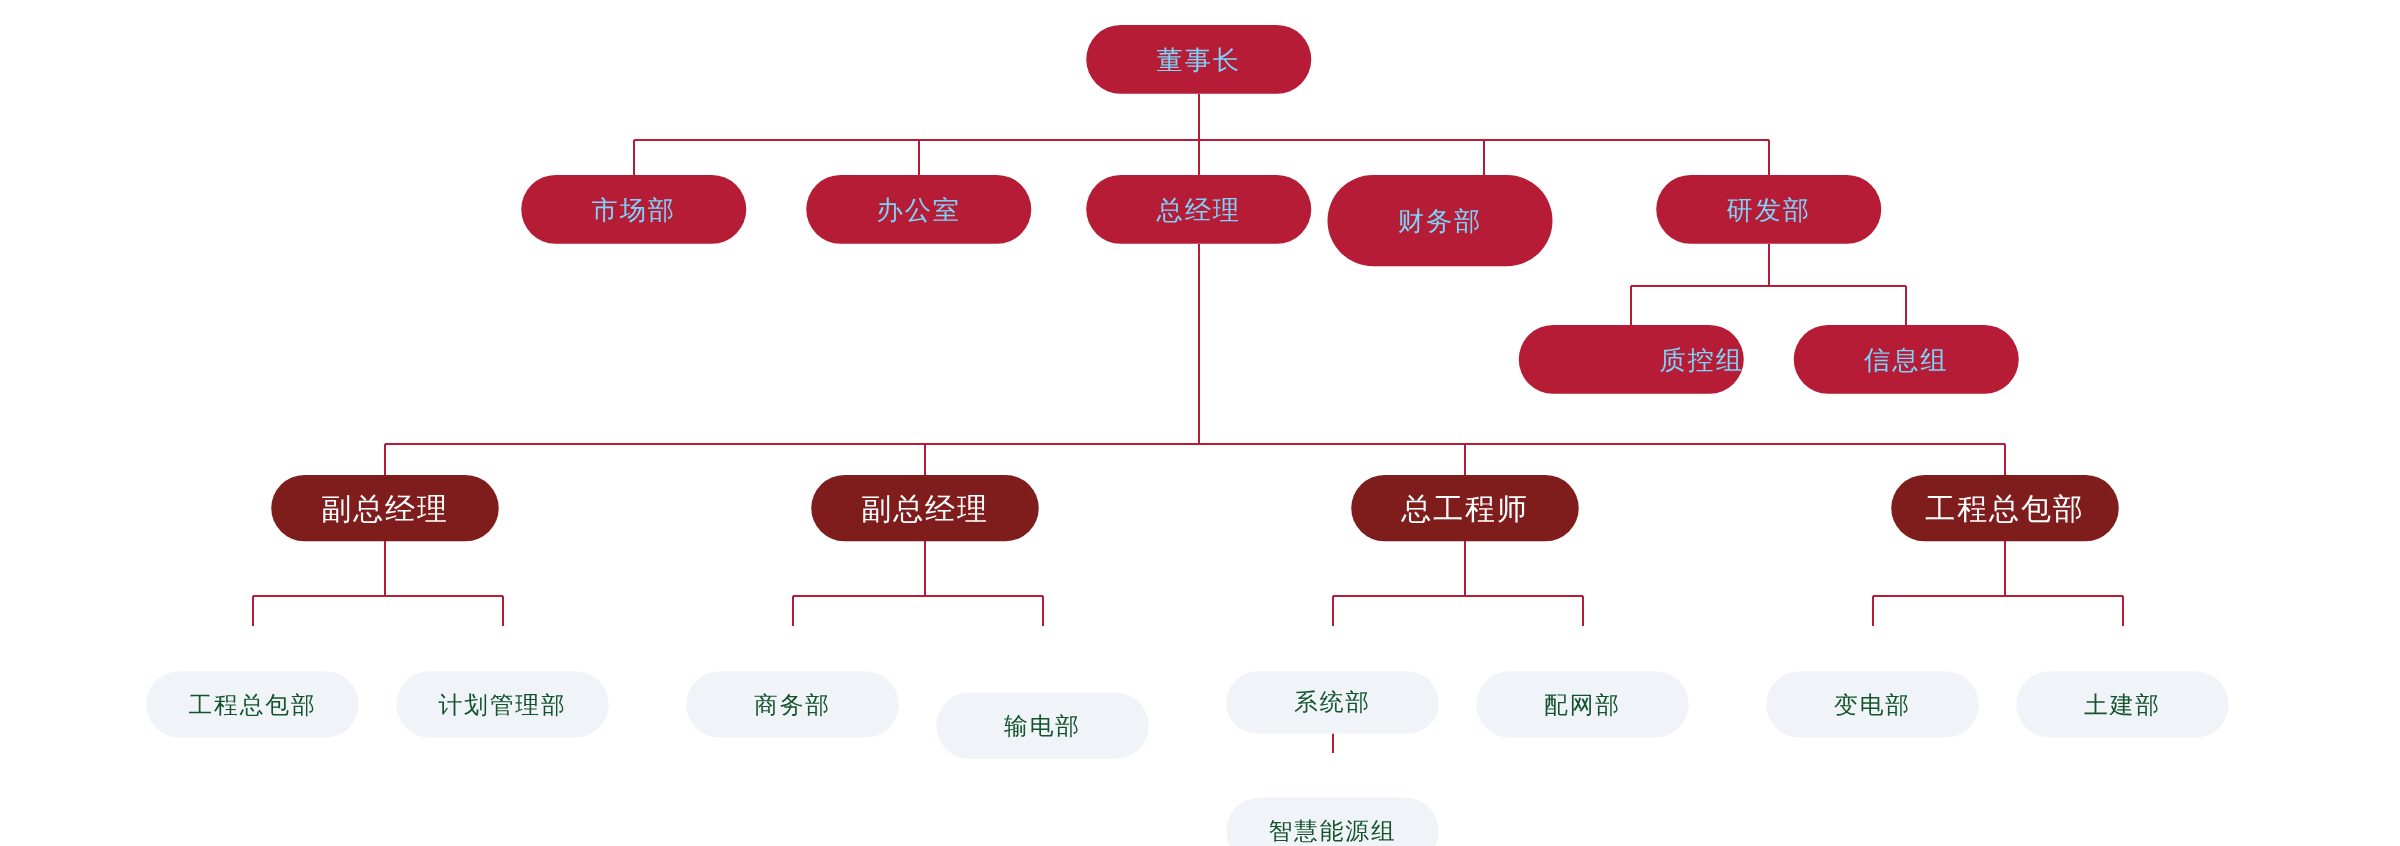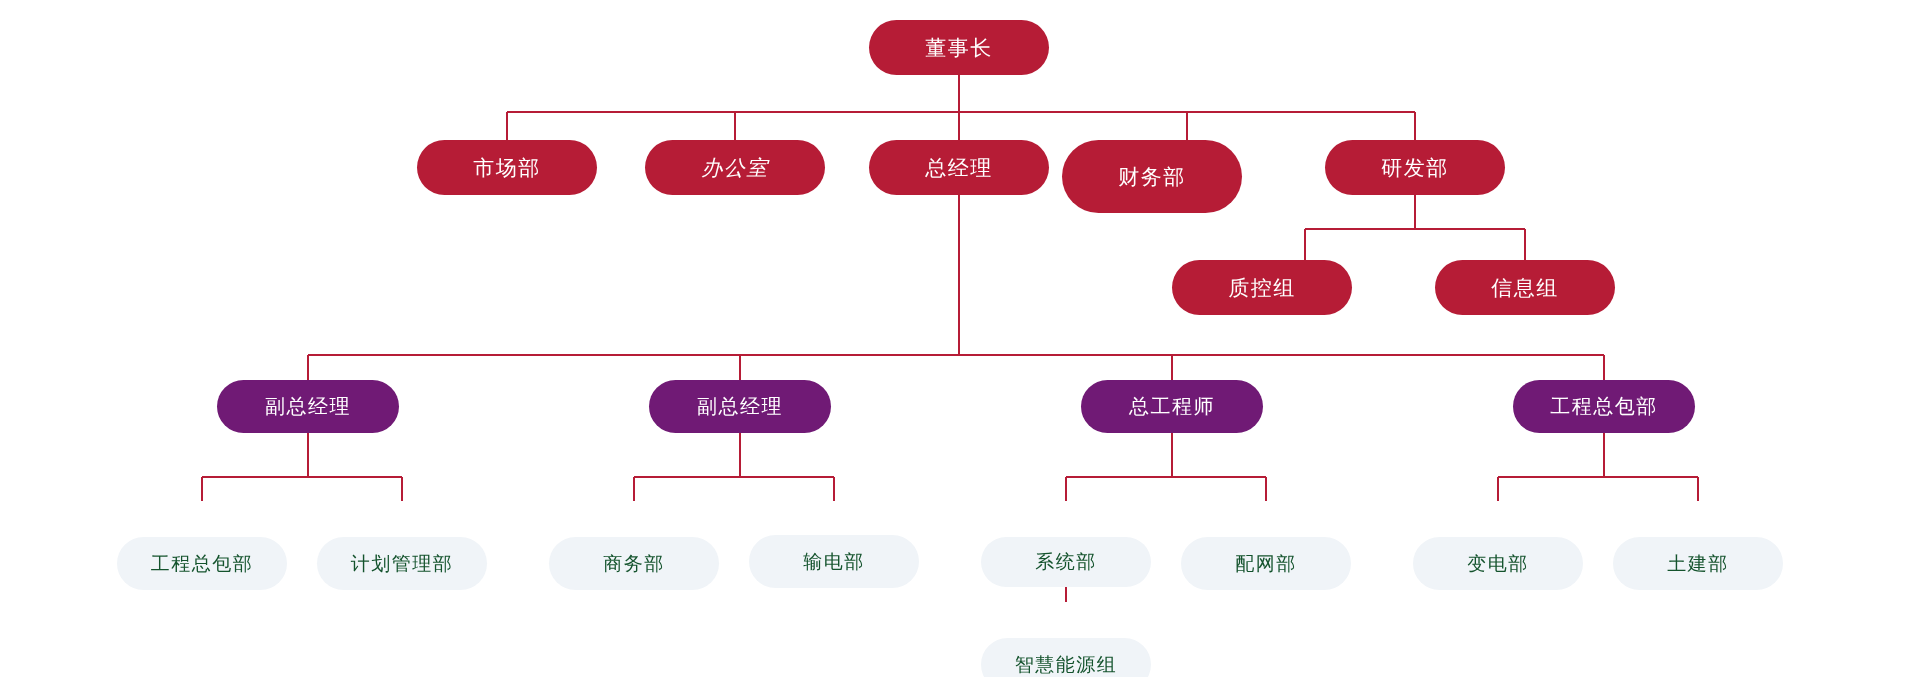--- a/index.html
+++ b/index.html
@@ -32,27 +32,27 @@
     align-items: center;
     justify-content: center;
     border-radius: 999px;
     white-space: nowrap;
     letter-spacing: 1.5px;
     user-select: none;
   }
   .node.lvl-root,
   .node.lvl-dark {
     background: #B61C36;
-    color: #ffffff;
+    color: #7dd3fc;
     font-size: 21px;
   }
   .node.lvl-mid {
-    background: #701a75;
+    background: #7f1d1d;
     color: #ffffff;
-    font-size: 20px;
+    font-size: 24px;
     font-family: Liberation Serif, serif;
   }
   .node.lvl-leaf {
     background: #F0F4F8;
     color: #14532d;
     font-size: 19px;
     margin-top: 36px;
   }
 </style>
 </head>
@@ -96,33 +96,33 @@
       <line x1="1066" y1="554" x2="1066" y2="578" stroke="#B61C36" stroke-width="1.6" shape-rendering="crispEdges"></line>
       <line x1="1066" y1="578" x2="1066" y2="602" stroke="#B61C36" stroke-width="1.6" shape-rendering="crispEdges"></line>
     </svg>
   <div id="nodes-layer">
       <div class="node lvl-root" style="left: 869px; top: 20px; width: 180px; height: 55px;">
         <span>董事长</span>
       </div>
       <div class="node lvl-dark" style="left: 417px; top: 140px; width: 180px; height: 55px;">
         <span>市场部</span>
       </div>
-      <div class="node lvl-dark" style="left: 645px; top: 140px; width: 180px; height: 55px; font-style: italic;">
+      <div class="node lvl-dark" style="left: 645px; top: 140px; width: 180px; height: 55px;">
         <span>办公室</span>
       </div>
       <div class="node lvl-dark" style="left: 869px; top: 140px; width: 180px; height: 55px;">
         <span>总经理</span>
       </div>
       <div class="node lvl-dark" style="left: 1062px; top: 140px; width: 180px; height: 73px;">
         <span>财务部</span>
       </div>
       <div class="node lvl-dark" style="left: 1325px; top: 140px; width: 180px; height: 55px;">
         <span>研发部</span>
       </div>
-      <div class="node lvl-dark" style="left: 1172px; top: 260px; width: 180px; height: 55px;">
+      <div class="node lvl-dark" style="left: 1215px; top: 260px; width: 180px; height: 55px; justify-content: flex-end;">
         <span>质控组</span>
       </div>
       <div class="node lvl-dark" style="left: 1435px; top: 260px; width: 180px; height: 55px;">
         <span>信息组</span>
       </div>
       <div class="node lvl-mid" style="left: 217px; top: 380px; width: 182px; height: 53px;">
         <span>副总经理</span>
       </div>
       <div class="node lvl-mid" style="left: 649px; top: 380px; width: 182px; height: 53px;">
         <span>副总经理</span>
@@ -135,21 +135,21 @@
       </div>
       <div class="node lvl-leaf" style="left: 117px; top: 501px; width: 170px; height: 53px;">
         <span>工程总包部</span>
       </div>
       <div class="node lvl-leaf" style="left: 317px; top: 501px; width: 170px; height: 53px;">
         <span>计划管理部</span>
       </div>
       <div class="node lvl-leaf" style="left: 549px; top: 501px; width: 170px; height: 53px;">
         <span>商务部</span>
       </div>
-      <div class="node lvl-leaf" style="left: 749px; top: 499px; width: 170px; height: 53px; align-items: center;">
+      <div class="node lvl-leaf" style="left: 749px; top: 518px; width: 170px; height: 53px; align-items: center;">
         <span>输电部</span>
       </div>
       <div class="node lvl-leaf" style="left: 981px; top: 501px; width: 170px; height: 50px;">
         <span>系统部</span>
       </div>
       <div class="node lvl-leaf" style="left: 1181px; top: 501px; width: 170px; height: 53px;">
         <span>配网部</span>
       </div>
       <div class="node lvl-leaf" style="left: 1413px; top: 501px; width: 170px; height: 53px;">
         <span>变电部</span>

